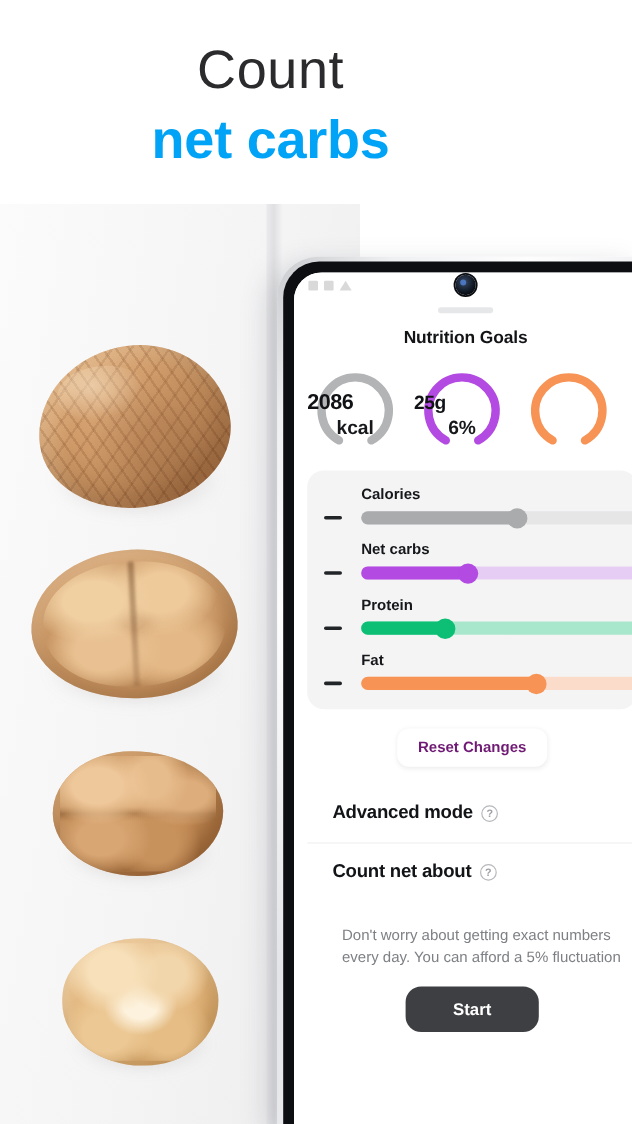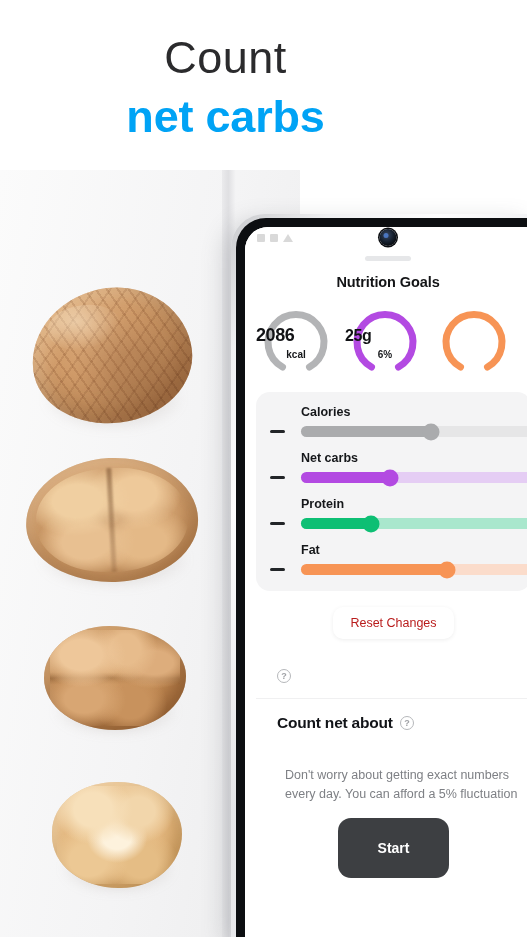--- a/index.html
+++ b/index.html
@@ -189,21 +189,21 @@
   }
   .gauge{ position:relative; width:80px; height:72px; flex:0 0 auto; }
   .gauge svg{ position:absolute; left:0; top:0; }
   .gauge .gval{
     position:absolute; left:0; right:0; top:21px; text-align:left;
     font-size:18px; font-weight:700; color:#111215; letter-spacing:-.4px;
   }
   .gauge .gval span{ font-size:16px; }
   .gauge .gsub{
     position:absolute; left:0; right:0; top:45px; text-align:center;
-    font-size:10px; font-weight:700; color:#16181b;
+    font-size:16px; font-weight:700; color:#16181b;
   }
 
   
   .slider-card{
     background:#f4f4f5; border-radius:14px; margin:0 0 0 11px;
     padding:13px 0 16px 0; position:relative;
   }
   .slider-row{ padding:0 0 0 0; margin-bottom:14px; }
   .slider-row:last-child{ margin-bottom:0; }
   .s-label{
@@ -221,21 +221,21 @@
   .track .fill{ position:absolute; left:0; top:0; bottom:0; border-radius:7px; }
   .track .thumb{
     position:absolute; top:50%; width:17px; height:17px; border-radius:50%;
     transform:translate(-50%,-50%);
   }
 
   
   .reset-wrap{ padding:16px 0 15px 0; display:flex; justify-content:center; margin-left:11px;}
   .reset-btn{
     background:#ffffff; border-radius:10px; padding:9px 17px;
-    font-size:12.5px; font-weight:400; color:#b91c1c;
+    font-size:12.5px; font-weight:700; color:#701a75;
     box-shadow:0 1px 4px rgba(0,0,0,.07);
   }
 
   
   .options{ background:#fff; border-radius:14px; margin-left:11px; }
   .opt-row{
     display:flex; align-items:center; gap:7px;
     padding:15px 0 15px 21px;
     font-size:15.5px; font-weight:700; color:#121418; letter-spacing:-.2px;
   }
@@ -246,21 +246,21 @@
     display:flex; align-items:center; justify-content:center; flex:0 0 auto;
   }
 
   .note{
     margin:19px 0 0 11px; font-size:12.5px; line-height:1.5; color:#7e8085;
     padding-left:29px;
   }
   .start-wrap{ margin-top:14px; display:flex; justify-content:center; margin-left:11px; }
   .start-btn{
     background:#3d3f42; color:#fff; border-radius:13px;
-    padding:22px 40px; font-size:14px; font-weight:700;
+    padding:11px 40px; font-size:14px; font-weight:700;
   }
 </style>
 </head>
 <body>
 
 <div class="photo-bg"></div>
 <div class="photo-edge"></div>
 
 <div class="nut" id="nut-whole">
   <div class="shadow"></div>
@@ -383,20 +383,21 @@
           </div>
 
         </div>
 
         <div class="reset-wrap">
           <div class="reset-btn">Reset Changes</div>
         </div>
 
         <div class="options">
           <div class="opt-row">
+            <span>Advanced mode</span>
             <span class="help">?</span>
           </div>
           <div class="opt-row">
             <span>Count net about</span>
             <span class="help">?</span>
           </div>
         </div>
 
         <div class="note">Don't worry about getting exact numbers every day. You can afford a 5% fluctuation</div>
 

